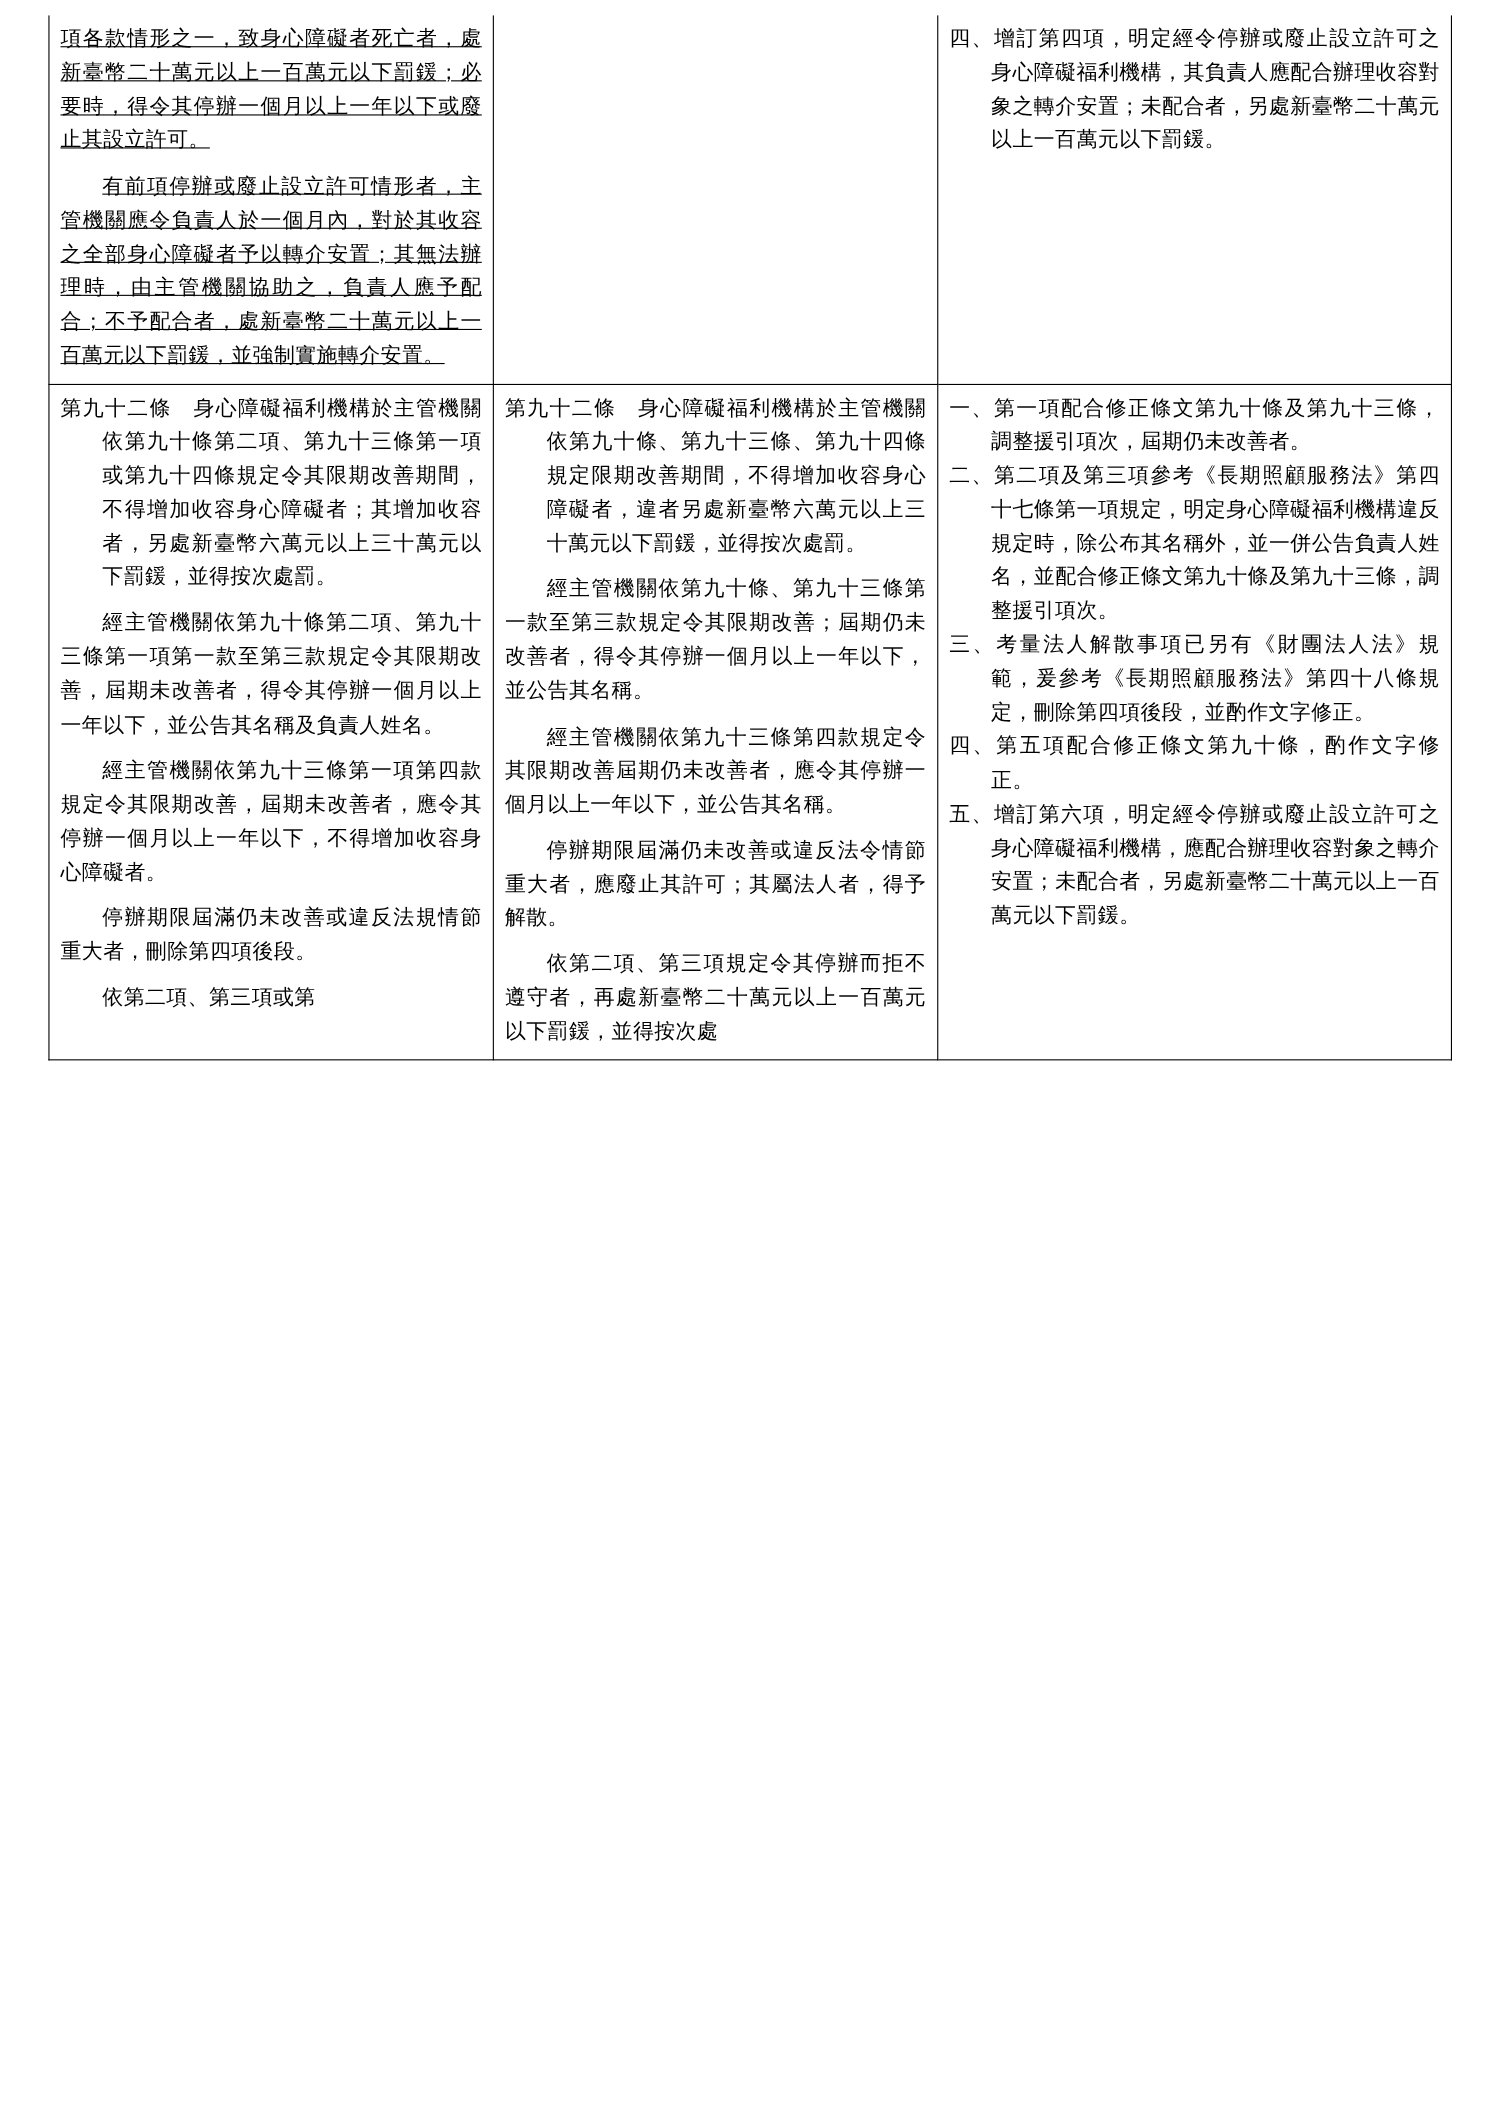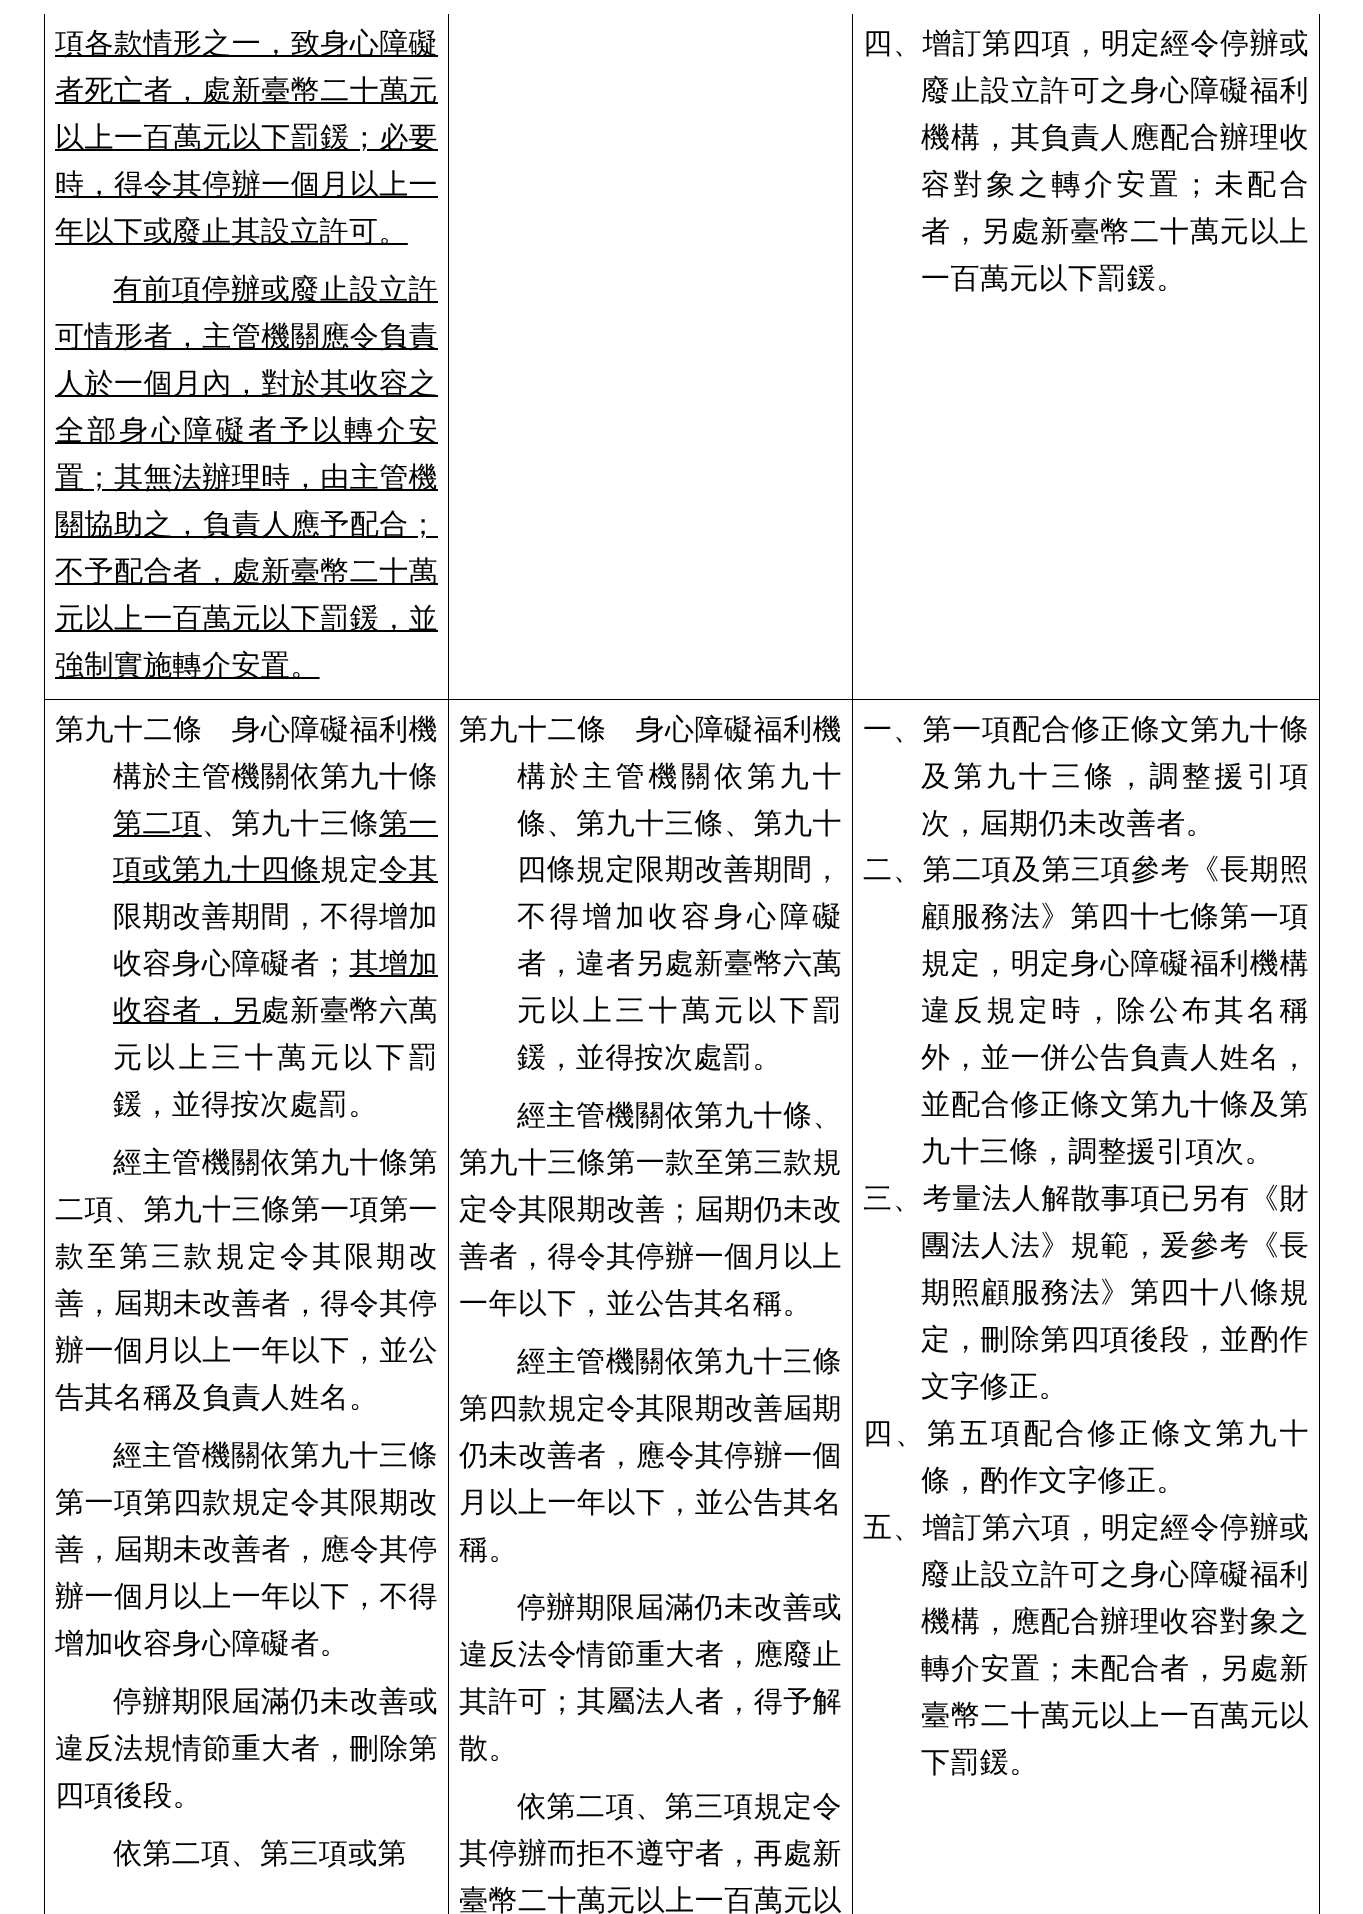--- a/index.html
+++ b/index.html
@@ -22,42 +22,42 @@
   }
   table.law-table {
     width: 1275px;
     border-collapse: collapse;
     table-layout: fixed;
   }
   table.law-table td {
     border: 1.5px solid #000000;
     vertical-align: top;
     padding: 6px 10px 10px 10px;
-    font-size: 29px;
+    font-size: 19px;
     line-height: 1.62;
     letter-spacing: 0.4px;
   }
   col.c1 { width: 404px; }
   col.c2 { width: 404px; }
   col.c3 { width: 467px; }
 
   
   table.law-table tr.row-top td { border-top: none; }
 
   p {
     margin: 0;
     text-align: justify;
     text-justify: inter-ideograph;
   }
   p.ind { text-indent: 2em; margin-top: 11px; }
   p.hang-num {
     text-indent: -2em;
     padding-left: 2em;
   }
-  .u { text-decoration: underline; }
+  .u { }
   .ul-all { text-decoration: underline; }
   .blank { min-height: 10px; }
   .sp { display: inline-block; width: 1em; }
 </style>
 </head>
 <body>
 
 <div class="page">
   <table class="law-table">
     <colgroup>

